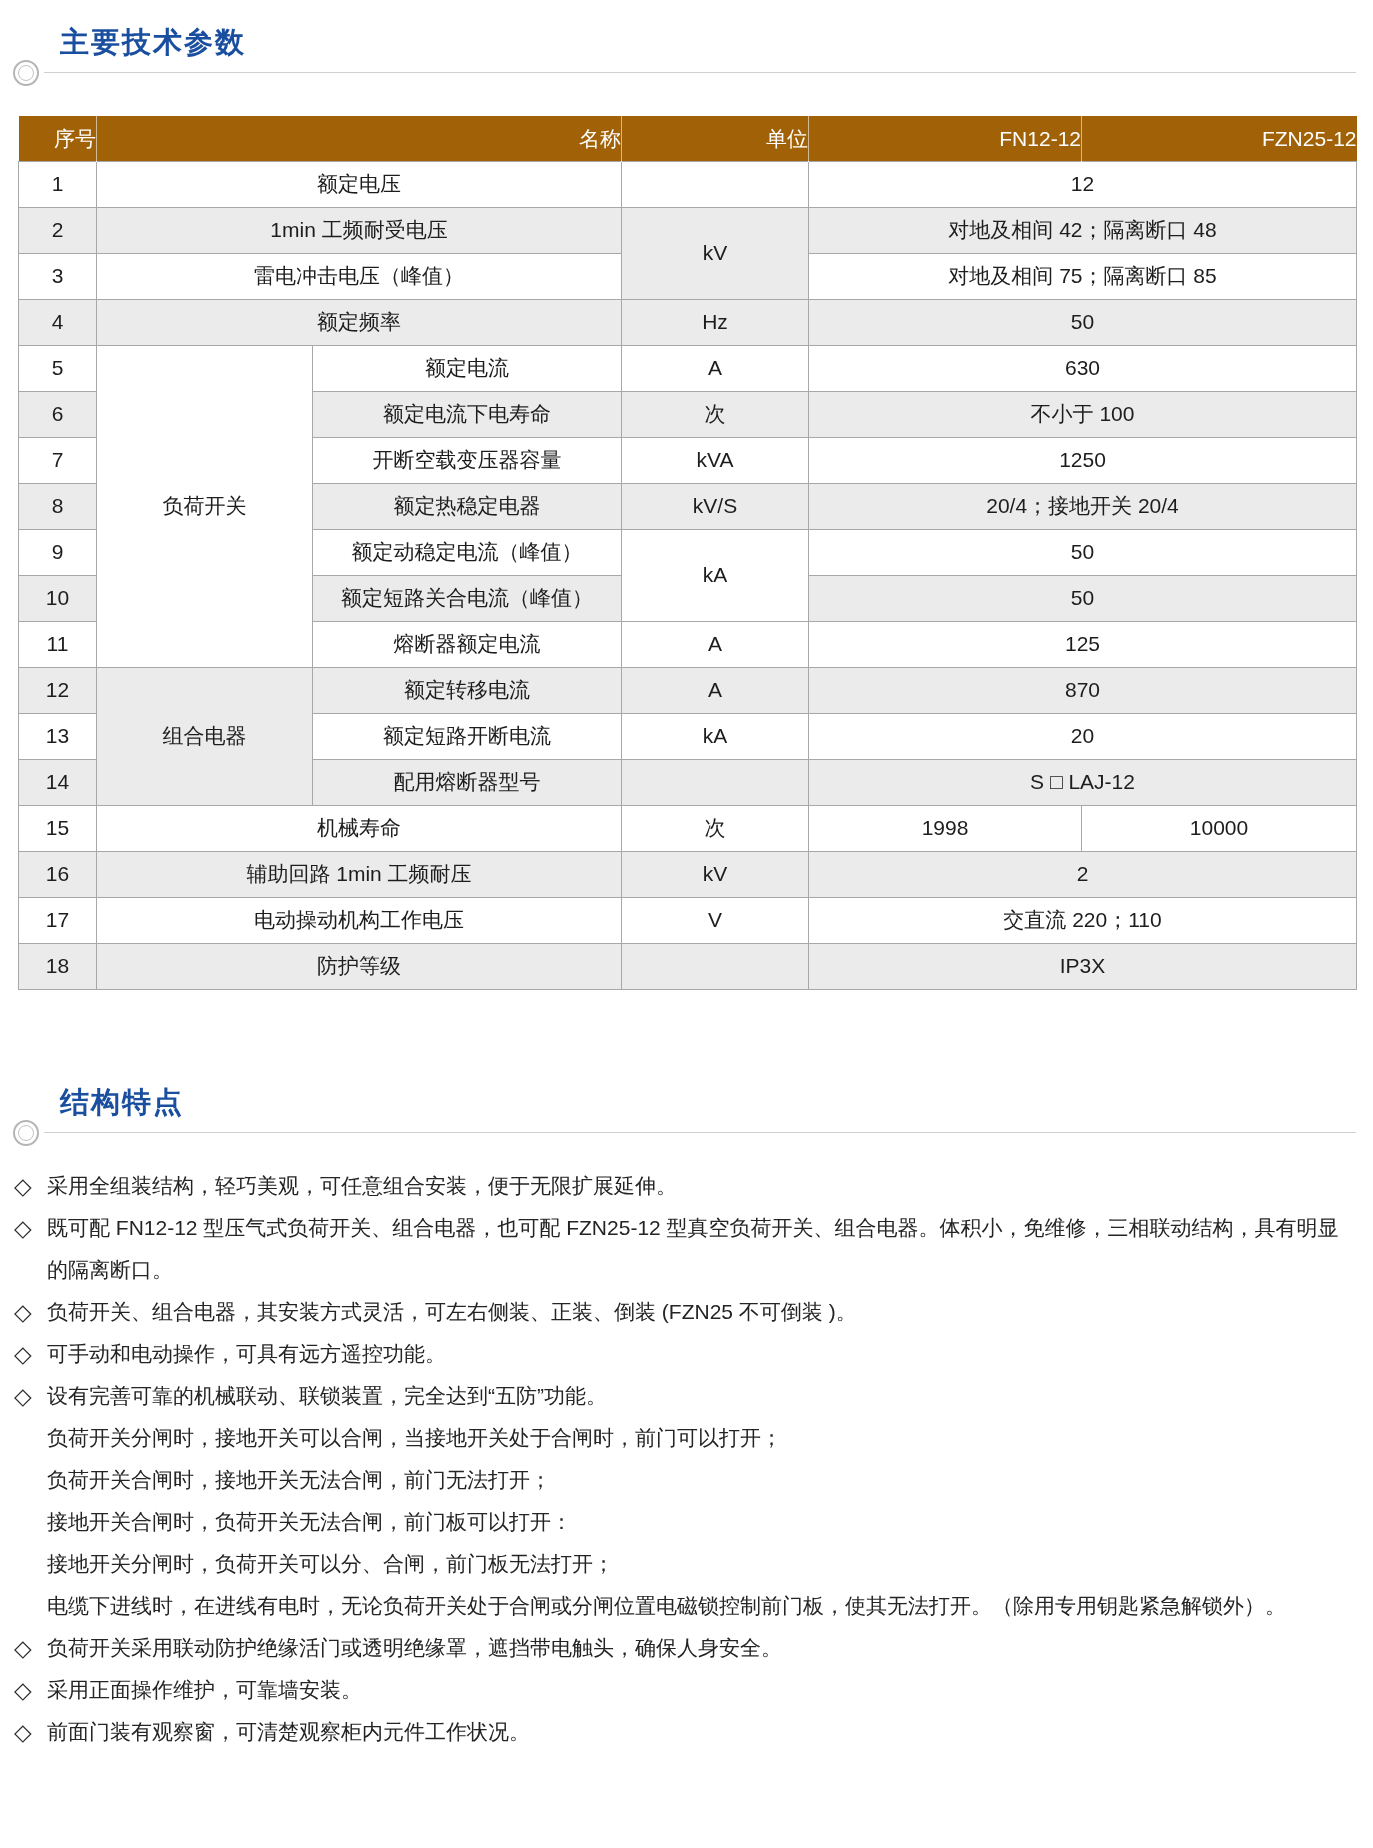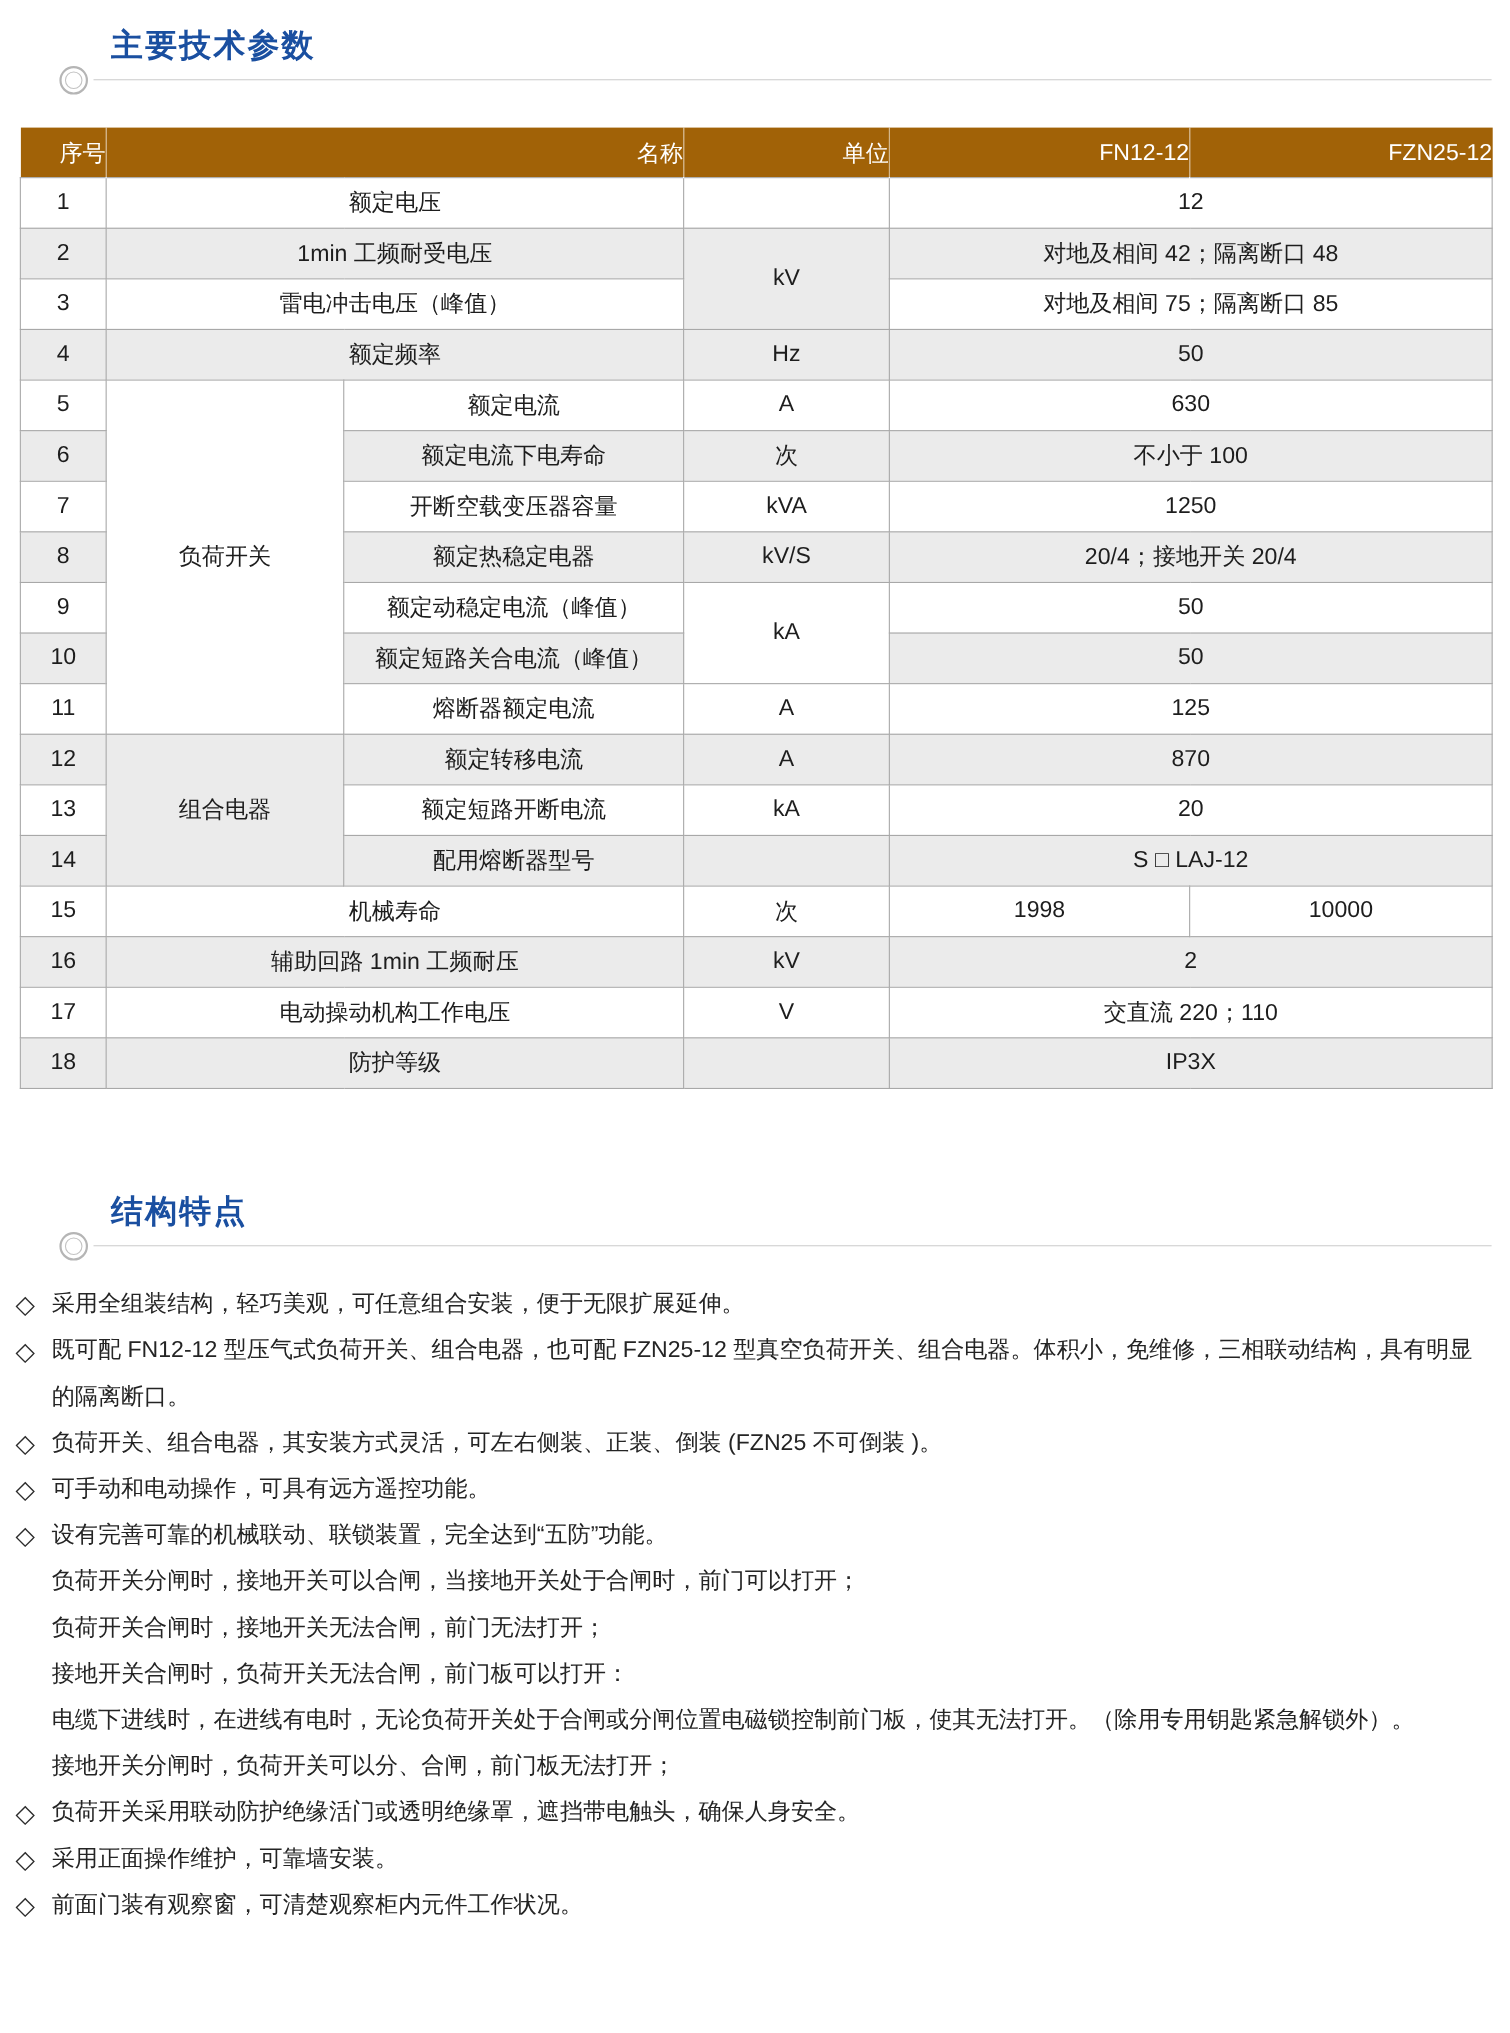--- a/index.html
+++ b/index.html
@@ -6,21 +6,21 @@
   html, body { background: #ffffff; }
   .page {
     position: relative;
     width: 1373px;
     height: 1848px;
     background: #ffffff;
     font-family: "Liberation Sans", "DejaVu Sans", sans-serif;
     overflow: hidden;
   }
   
-  .section-head { position: relative; margin-left: 41px; }
+  .section-head { position: relative; }
   .section-title {
     margin-left: 60px;
     font-size: 29px;
     font-weight: bold;
     color: #1a4fa0;
     line-height: 1.15;
     letter-spacing: 2px;
   }
   .rule-row { position: relative; height: 30px; }
   .rule-line {
@@ -255,22 +255,22 @@
     <li>
       <span class="f-bullet">◇</span>
       <span>可手动和电动操作，可具有远方遥控功能。</span>
     </li>
     <li>
       <span class="f-bullet">◇</span>
       <span>设有完善可靠的机械联动、联锁装置，完全达到“五防”功能。</span>
       <div class="f-sub">负荷开关分闸时，接地开关可以合闸，当接地开关处于合闸时，前门可以打开；</div>
       <div class="f-sub">负荷开关合闸时，接地开关无法合闸，前门无法打开；</div>
       <div class="f-sub">接地开关合闸时，负荷开关无法合闸，前门板可以打开：</div>
+      <div class="f-sub">接地开关分闸时，负荷开关可以分、合闸，前门板无法打开；</div>
       <div class="f-sub">电缆下进线时，在进线有电时，无论负荷开关处于合闸或分闸位置电磁锁控制前门板，使其无法打开。（除用专用钥匙紧急解锁外）。</div>
-      <div class="f-sub">接地开关分闸时，负荷开关可以分、合闸，前门板无法打开；</div>
     </li>
     <li>
       <span class="f-bullet">◇</span>
       <span>负荷开关采用联动防护绝缘活门或透明绝缘罩，遮挡带电触头，确保人身安全。</span>
     </li>
     <li>
       <span class="f-bullet">◇</span>
       <span>采用正面操作维护，可靠墙安装。</span>
     </li>
     <li>

